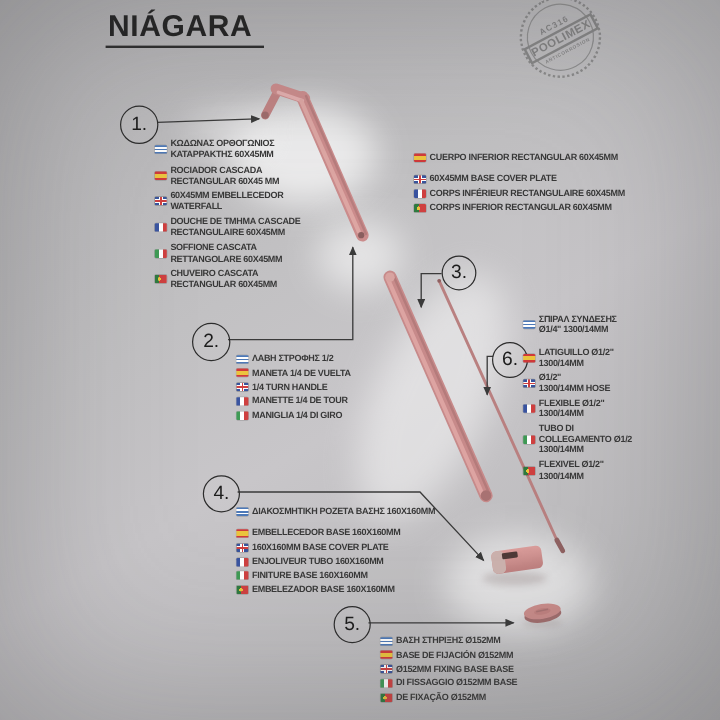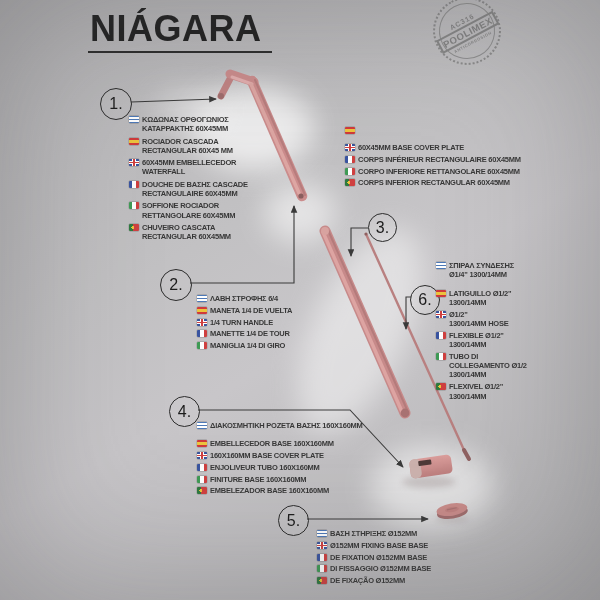--- a/index.html
+++ b/index.html
@@ -11,21 +11,21 @@
   }
   .stage::after {
     content:""; position:absolute; inset:0; pointer-events:none;
     box-shadow: inset 0 0 150px rgba(75,75,78,.38);
   }
 
   svg.layer { position:absolute; left:0; top:0; width:600px; height:600px; }
 
   .title {
     position:absolute; left:88px; top:8px; margin:0;
-    font-size:36px; font-weight:600; letter-spacing:.5px; color:#1f1f1f;
+    font-size:25px; font-weight:600; letter-spacing:.5px; color:#1f1f1f;
     border-bottom:2px solid #2b2b2b; padding:0 10px 1px 2px;
   }
 
   
   .stamp { position:absolute; left:433px; top:-3px; width:68px; height:68px;
            transform:rotate(-28deg); opacity:.82; }
   .stamp-outer { position:absolute; inset:0; border-radius:50%; border:2px dotted #818181; }
   .stamp-inner { position:absolute; inset:6px; border-radius:50%; border:1px solid #868686;
                  display:flex; flex-direction:column; align-items:center; justify-content:center; gap:1px; }
   .stamp-top { font-size:7px; font-weight:700; color:#787878; letter-spacing:1px; }
@@ -49,21 +49,21 @@
   
   .block { position:absolute; color:#383838; font-size:7.5px; font-weight:700;
            letter-spacing:-0.25px; line-height:9.3px; }
   .p1 { left:129px; top:115px; width:160px; }
   .p2 { left:197px; top:294px; width:145px; }
   .p3 { left:345px; top:126px; width:195px; }
   .p4 { left:197px; top:421px; width:210px; }
   .p5 { left:317px; top:529px; width:180px; }
   .p6 { left:436px; top:261px; width:140px; }
 
-  .entry { display:flex; align-items:flex-start; margin-bottom:2.5px; }
+  .entry { display:flex; align-items:center; margin-bottom:2.5px; }
   .p1 .entry { margin-bottom:3px; }
   .p3 .entry:first-child, .p4 .entry:first-child, .p6 .entry:first-child { margin-bottom:9px; }
   .etext { white-space:pre-line; display:block; }
 
   
   .flag { flex:0 0 10px; width:10px; height:7px; margin-right:3px; margin-top:1px;
           border-radius:1px; box-shadow:0 0 0 .4px rgba(0,0,0,.25); }
   .f-greece { background:linear-gradient(180deg,#4d79b8 0 20%,#fff 20% 40%,#4d79b8 40% 60%,#fff 60% 80%,#4d79b8 80%); }
   .f-spain  { background:linear-gradient(180deg,#d03a3a 0 25%,#ecc43e 25% 75%,#d03a3a 75%); }
   .f-uk {
@@ -204,38 +204,38 @@
         <span class="etext">ROCIADOR CASCADA
 RECTANGULAR 60X45 MM</span>
       </div>
       <div class="entry">
         <span class="flag f-uk"></span>
         <span class="etext">60X45MM EMBELLECEDOR
 WATERFALL</span>
       </div>
       <div class="entry">
         <span class="flag f-france"></span>
-        <span class="etext">DOUCHE DE ΒΑΣΗΣ CASCADE
+        <span class="etext">DOUCHE DE ΤΜΗΜΑ CASCADE
 RECTANGULAIRE 60X45MM</span>
       </div>
       <div class="entry">
         <span class="flag f-italy"></span>
-        <span class="etext">SOFFIONE ROCIADOR
+        <span class="etext">SOFFIONE CASCATA
 RETTANGOLARE 60X45MM</span>
       </div>
       <div class="entry">
         <span class="flag f-portugal"></span>
         <span class="etext">CHUVEIRO CASCATA
 RECTANGULAR 60X45MM</span>
       </div>
     </div>
   <div class="block p2">
       <div class="entry">
         <span class="flag f-greece"></span>
-        <span class="etext">ΛΑΒΗ ΣΤΡΟΦΗΣ 6/4</span>
+        <span class="etext">ΛΑΒΗ ΣΤΡΟΦΗΣ 1/2</span>
       </div>
       <div class="entry">
         <span class="flag f-spain"></span>
         <span class="etext">MANETA 1/4 DE VUELTA</span>
       </div>
       <div class="entry">
         <span class="flag f-uk"></span>
         <span class="etext">1/4 TURN HANDLE</span>
       </div>
       <div class="entry">
@@ -243,34 +243,31 @@
         <span class="etext">MANETTE 1/4 DE TOUR</span>
       </div>
       <div class="entry">
         <span class="flag f-italy"></span>
         <span class="etext">MANIGLIA 1/4 DI GIRO</span>
       </div>
     </div>
   <div class="block p3">
       <div class="entry">
         <span class="flag f-spain"></span>
+        <span class="etext">CUERPO INFERIOR RECTANGULAR 60X45MM</span>
       </div>
       <div class="entry">
         <span class="flag f-uk"></span>
         <span class="etext">60X45MM BASE COVER PLATE</span>
       </div>
       <div class="entry">
         <span class="flag f-france"></span>
         <span class="etext">CORPS INFÉRIEUR RECTANGULAIRE 60X45MM</span>
       </div>
       <div class="entry">
-        <span class="flag f-italy"></span>
-        <span class="etext">CORPO INFERIORE RETTANGOLARE 60X45MM</span>
-      </div>
-      <div class="entry">
         <span class="flag f-portugal"></span>
         <span class="etext">CORPS INFERIOR RECTANGULAR 60X45MM</span>
       </div>
     </div>
   <div class="block p4">
       <div class="entry">
         <span class="flag f-greece"></span>
         <span class="etext">ΔΙΑΚΟΣΜΗΤΙΚΗ ΡΟΖΕΤΑ ΒΑΣΗΣ 160X160MM</span>
       </div>
       <div class="entry">
@@ -293,26 +290,26 @@
         <span class="flag f-portugal"></span>
         <span class="etext">EMBELEZADOR BASE 160X160MM</span>
       </div>
     </div>
   <div class="block p5">
       <div class="entry">
         <span class="flag f-greece"></span>
         <span class="etext">ΒΑΣΗ ΣΤΗΡΙΞΗΣ Ø152MM</span>
       </div>
       <div class="entry">
+        <span class="flag f-spain"></span>
+        <span class="etext">BASE DE FIJACIÓN Ø152MM</span>
+      </div>
+      <div class="entry">
         <span class="flag f-uk"></span>
         <span class="etext">Ø152MM FIXING BASE BASE</span>
-      </div>
-      <div class="entry">
-        <span class="flag f-france"></span>
-        <span class="etext">DE FIXATION Ø152MM BASE</span>
       </div>
       <div class="entry">
         <span class="flag f-italy"></span>
         <span class="etext">DI FISSAGGIO Ø152MM BASE</span>
       </div>
       <div class="entry">
         <span class="flag f-portugal"></span>
         <span class="etext">DE FIXAÇÃO Ø152MM</span>
       </div>
     </div>

